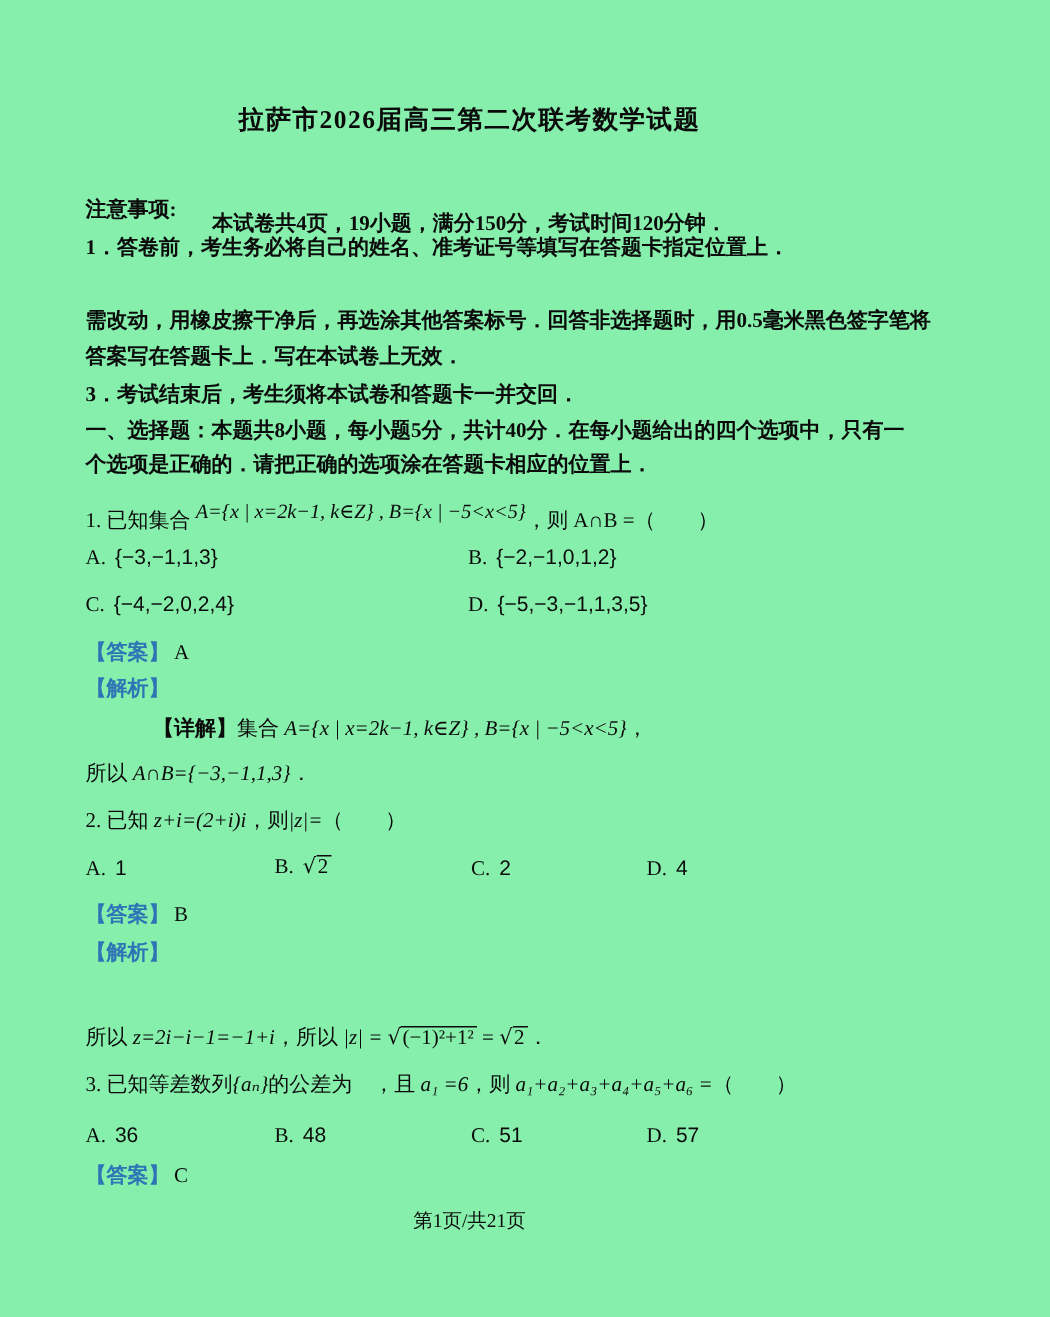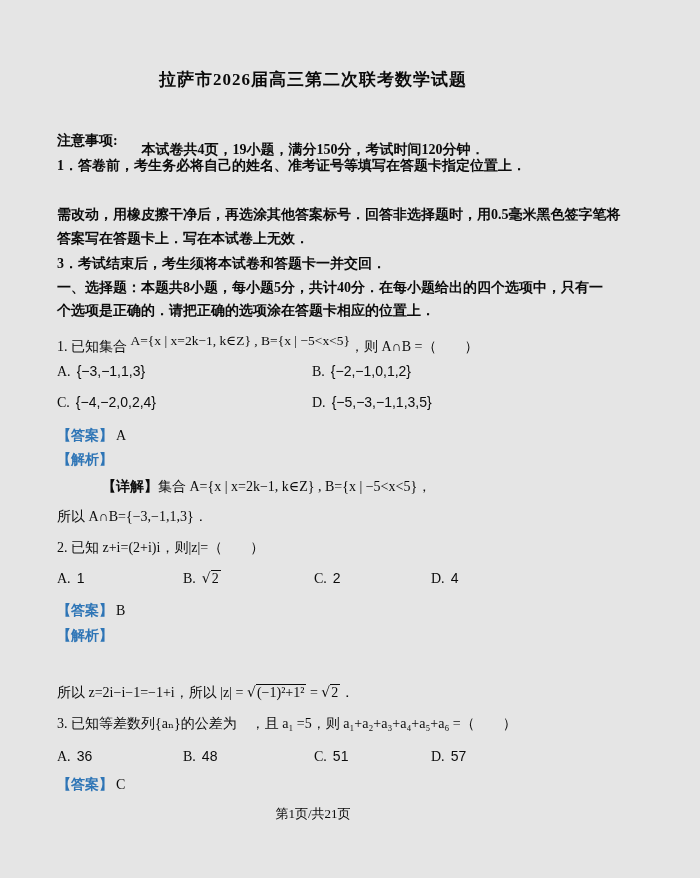--- a/index.html
+++ b/index.html
@@ -1,31 +1,32 @@
 <!DOCTYPE html>
 <html><head>
 <meta charset="utf-8">
 <style>
   html,body { margin:0; padding:0; background:#ffffff; }
   .page {
     position:relative;
     width:700px; height:878px;
-    background:#e5e5e5;
+    background:#86efac;
     color:#0b0b0b;
     font-family:"Liberation Serif","DejaVu Serif",serif;
     font-size:14px;
     overflow:hidden;
   }
   .line { position:absolute; left:57px; width:560px; white-space:nowrap; line-height:20px; }
   .center { left:57px; width:512px; text-align:center; }
   .title { font-size:17px; font-weight:bold; letter-spacing:1px; }
   .subtitle { font-size:14px; font-weight:bold;margin-top:36px; }
   .bold { font-weight:bold; }
   .math {
     font-family:"Liberation Serif","DejaVu Serif","DejaVu Sans",serif;
+    font-style:italic;
   }
   .mnum { font-style:normal; font-family:Liberation Sans, sans-serif; }
   .raised { position:relative; top:-6px; font-size:13.5px; }
   .tag-blue { color:#2E75B6; font-weight:bold; }
   .tag-black { font-weight:bold;margin-left:45px; }
   .ans-letter { font-family:"Liberation Serif","DejaVu Serif",serif; padding-left:3px; }
   .optrow { position:absolute; left:57px; width:560px; height:22px; }
   .opt { position:absolute; top:0; white-space:nowrap; }
   .opt-label { margin-right:6px; }
   .rad { white-space:nowrap; font-style:normal; }
@@ -111,21 +112,21 @@
     <span class="tag-blue">【答案】</span><span class="ans-letter">B</span>
   </div>
   <div class="line" style="top:626px">
     <span class="tag-blue">【解析】</span>
   </div>
   <div class="line" style="top:682px">
     <span>所以 </span><span class="math">z=2i−i−1=−1+i</span><span>，所以 </span><span class="math">|z| = </span><span class="rad"><span class="rad-sign">√</span><span class="radicand">(−1)²+1²</span></span><span> = </span><span class="rad"><span class="rad-sign">√</span><span class="radicand">2</span></span><span>．</span>
   </div>
 
   <div class="line" style="top:714px">
-    <span>3. 已知等差数列</span><span class="math">{aₙ}</span><span>的公差为</span><span>　</span><span>，且 </span><span class="math">a₁ =5</span><span>，则 </span><span class="math">a₁+a₂+a₃+a₄+a₅+a₆ =</span><span>（　　）</span>
+    <span>3. 已知等差数列</span><span class="math">{aₙ}</span><span>的公差为</span><span>　</span><span>，且 </span><span class="math">a₁ =6</span><span>，则 </span><span class="math">a₁+a₂+a₃+a₄+a₅+a₆ =</span><span>（　　）</span>
   </div>
 
   <div class="optrow" style="top:748px">
     <span class="opt" style="left:0">
       <span class="opt-label">A.</span><span class="mnum">36</span>
     </span>
     <span class="opt" style="left:126px">
       <span class="opt-label">B.</span><span class="mnum">48</span>
     </span>
     <span class="opt" style="left:257px">

